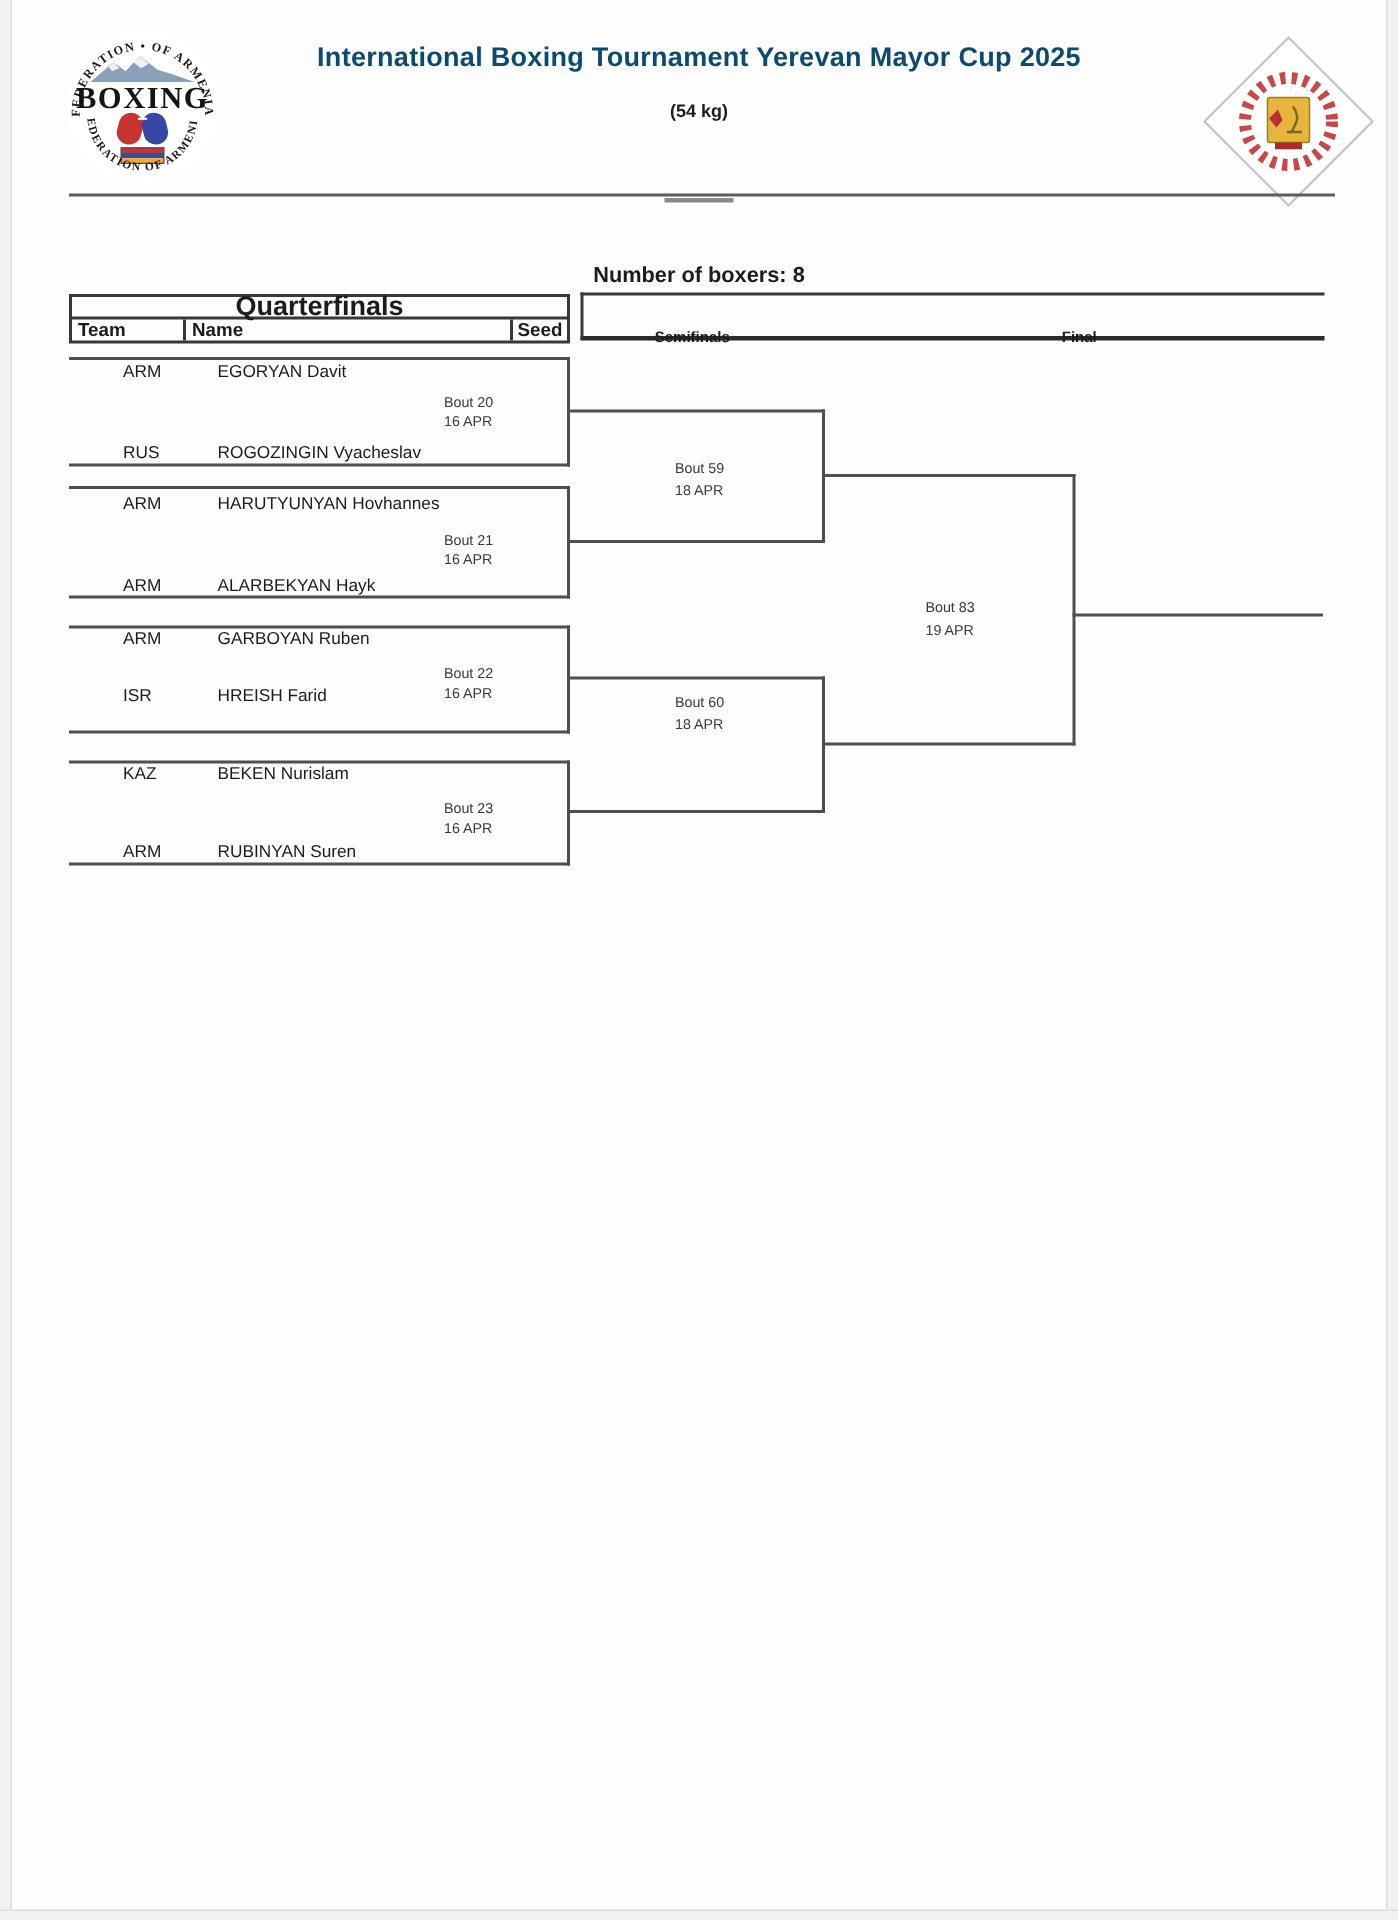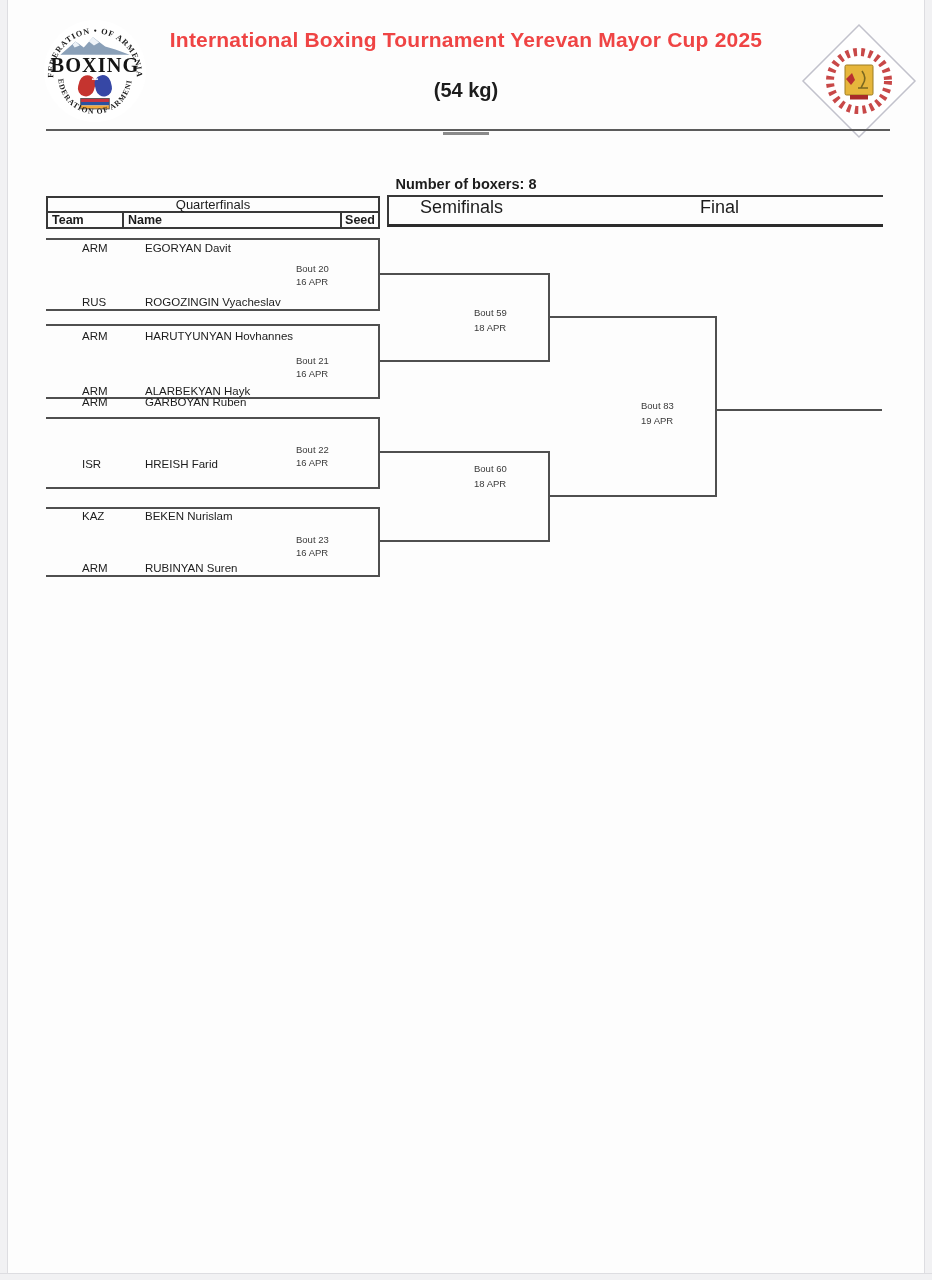--- a/index.html
+++ b/index.html
@@ -6,53 +6,53 @@
   .page{
     position:relative;width:932px;height:1280px;background:#fdfdfd;
     font-family:"Liberation Sans",sans-serif;color:#1c1c1c;overflow:hidden;margin:0 auto;
   }
   
   .edge-left{position:absolute;left:0;top:0;width:7px;height:1280px;background:#f1f1f3;border-right:1px solid #dddde1;}
   .edge-right{position:absolute;left:924px;top:0;width:8px;height:1280px;background:#f1f1f3;border-left:1px solid #dddde1;}
   .edge-bottom{position:absolute;left:0;top:1273px;width:932px;height:7px;background:#f1f1f3;border-top:1px solid #dddde1;}
 
   .ctr{position:absolute;left:0;width:932px;text-align:center;font-weight:bold;}
-  .title{top:28px;font-size:21px;letter-spacing:.2px;color:#ef4444;}
-  .weight{top:67px;font-size:20px;margin-top:12px;}
+  .title{top:28px;font-size:18px;letter-spacing:.2px;color:#0c4a6e;}
+  .weight{top:67px;font-size:12px;}
   .sheet{top:107px;font-size:17.5px;}
   .asof{top:140px;font-size:15px;}
   .count{top:176px;font-size:14.5px;}
   .rule1{position:absolute;left:46px;top:129px;width:844px;height:2px;background:#5c5c5c;}
   .rule1b{position:absolute;left:443px;top:132px;width:46px;height:3px;background:#8a8a8a;}
 
   .logo-left{position:absolute;left:42px;top:18px;}
   .logo-right{position:absolute;left:800px;top:22px;}
 
   
   .qf-header{position:absolute;left:46px;top:196px;width:334px;height:33px;border:2px solid #383838;box-sizing:border-box;}
-  .qf-h-top{height:13px;border-bottom:2px solid #383838;text-align:center;font-weight:normal;font-size:13px;line-height:13px;}
+  .qf-h-top{height:13px;border-bottom:2px solid #383838;text-align:center;font-weight:bold;font-size:18px;line-height:13px;}
   .qf-h-row{display:flex;height:14px;font-weight:bold;font-size:12.5px;line-height:14px;}
   .cell{box-sizing:border-box;padding-left:4px;}
   .team-cell{width:76px;border-right:2px solid #383838;}
   .name-cell{flex:1;border-right:2px solid #383838;}
   .seed-cell{width:36px;text-align:center;padding-left:0;}
   .sf-header{position:absolute;left:387px;top:195px;width:496px;height:32px;box-sizing:border-box;
     border-top:2px solid #383838;border-bottom:3px solid #2b2b2b;border-left:2px solid #383838;}
-  .sf-label,.final-label{position:absolute;top:0;font-weight:normal;font-size:18px;text-align:center;width:125px;}
+  .sf-label,.final-label{position:absolute;top:23px;font-weight:bold;font-size:10px;text-align:center;width:125px;}
   .sf-label{left:10px;}
   .final-label{left:268px;}
 
   
   .match{position:absolute;left:46px;width:334px;border:2px solid #4f4f4f;border-left:none;box-sizing:border-box;background:transparent;}
   .boxer{position:absolute;left:50px;font-size:11.5px;white-space:nowrap;color:#1c1c1c;margin-left:32px;}
   .team{display:inline-block;width:63px;}
   .hline{position:absolute;height:2px;background:#4f4f4f;}
   .vline{position:absolute;width:2px;background:#4f4f4f;}
   .bout{position:absolute;font-size:9.5px;line-height:13px;color:#3a3a3a;white-space:nowrap;}
-  .bout.sf{line-height:15px;margin-left:24px;}
+  .bout.sf{line-height:15px;}
 </style>
 </head>
 <body>
 
 <div class="page">
 
   <svg class="logo-left" width="106" height="106" viewBox="0 0 104 104">
     <defs>
       <path id="arcT" d="M 11 56 A 41 41 0 0 1 93 56" fill="none"></path>
       <path id="arcB" d="M 16 58 A 36 36 0 0 0 88 58" fill="none"></path>
@@ -116,21 +116,21 @@
   </div>
   <div class="boxer" style="top:296px">
     <span class="team">RUS</span><span>ROGOZINGIN Vyacheslav</span>
   </div>
   <div class="boxer" style="top:330px">
     <span class="team">ARM</span><span>HARUTYUNYAN Hovhannes</span>
   </div>
   <div class="boxer" style="top:385px">
     <span class="team">ARM</span><span>ALARBEKYAN Hayk</span>
   </div>
-  <div class="boxer" style="top:396px">
+  <div class="boxer" style="top:420px">
     <span class="team">ARM</span><span>GARBOYAN Ruben</span>
   </div>
   <div class="boxer" style="top:458px">
     <span class="team">ISR</span><span>HREISH Farid</span>
   </div>
   <div class="boxer" style="top:510px">
     <span class="team">KAZ</span><span>BEKEN Nurislam</span>
   </div>
   <div class="boxer" style="top:562px">
     <span class="team">ARM</span><span>RUBINYAN Suren</span>

